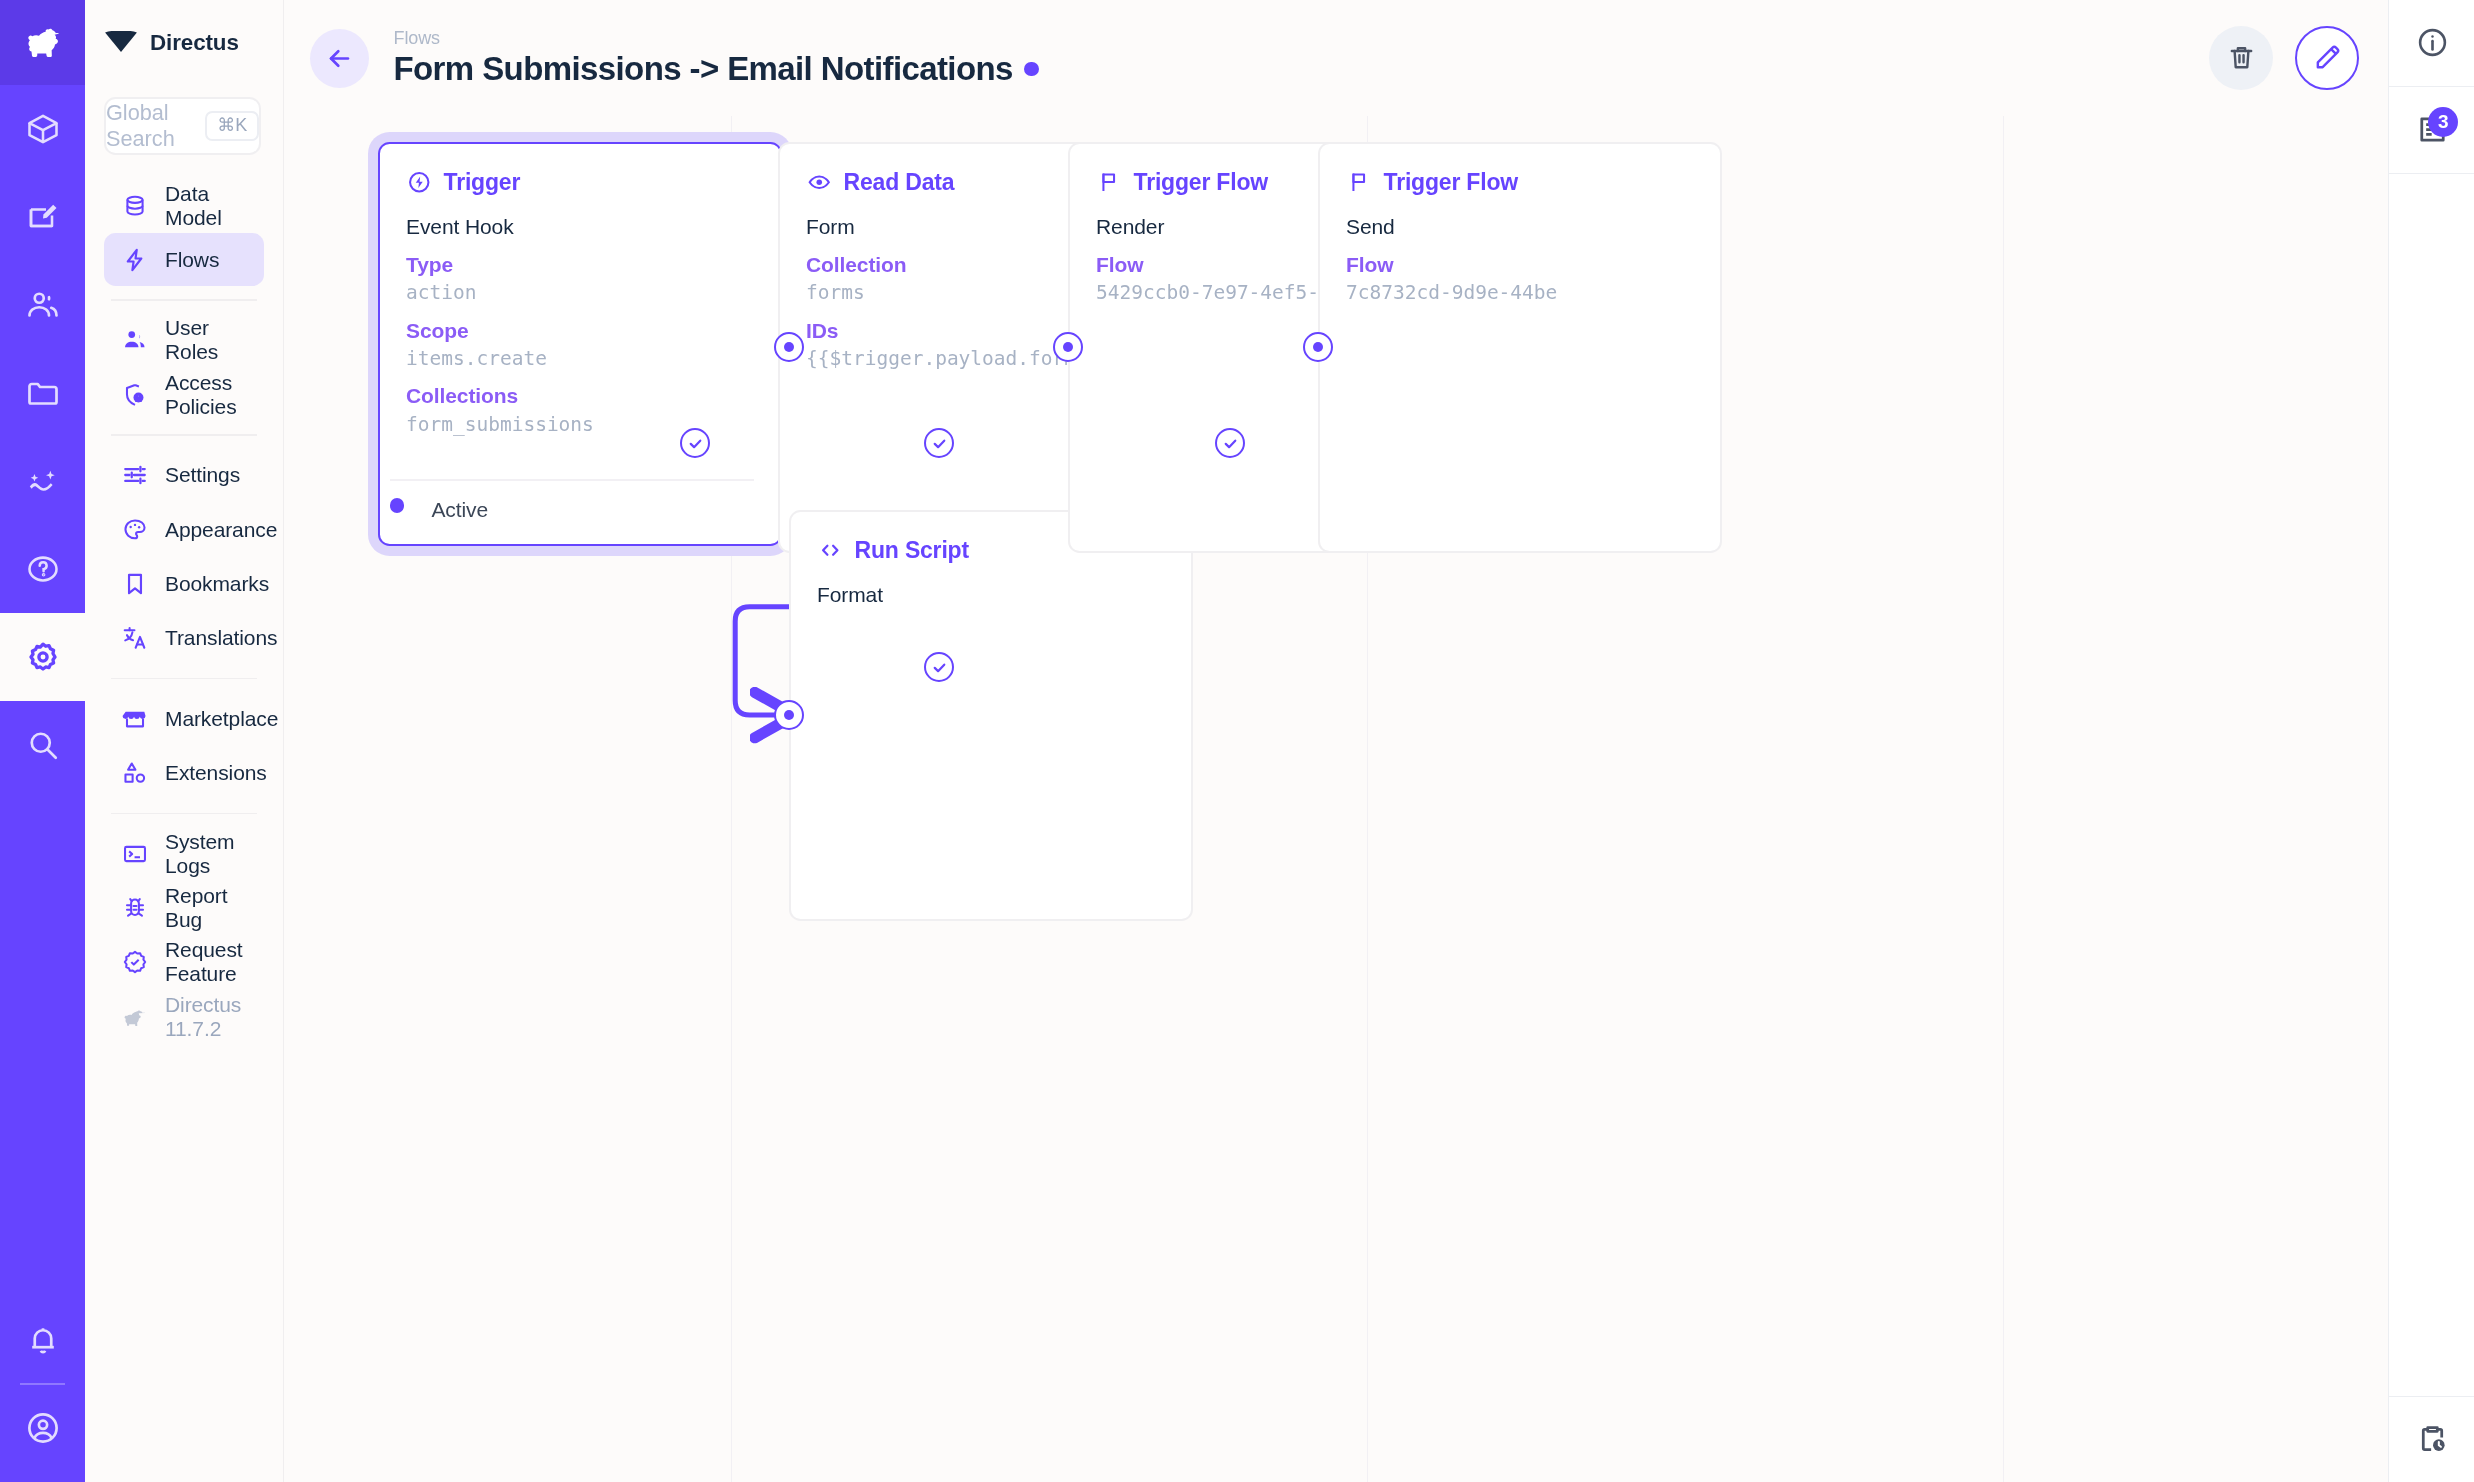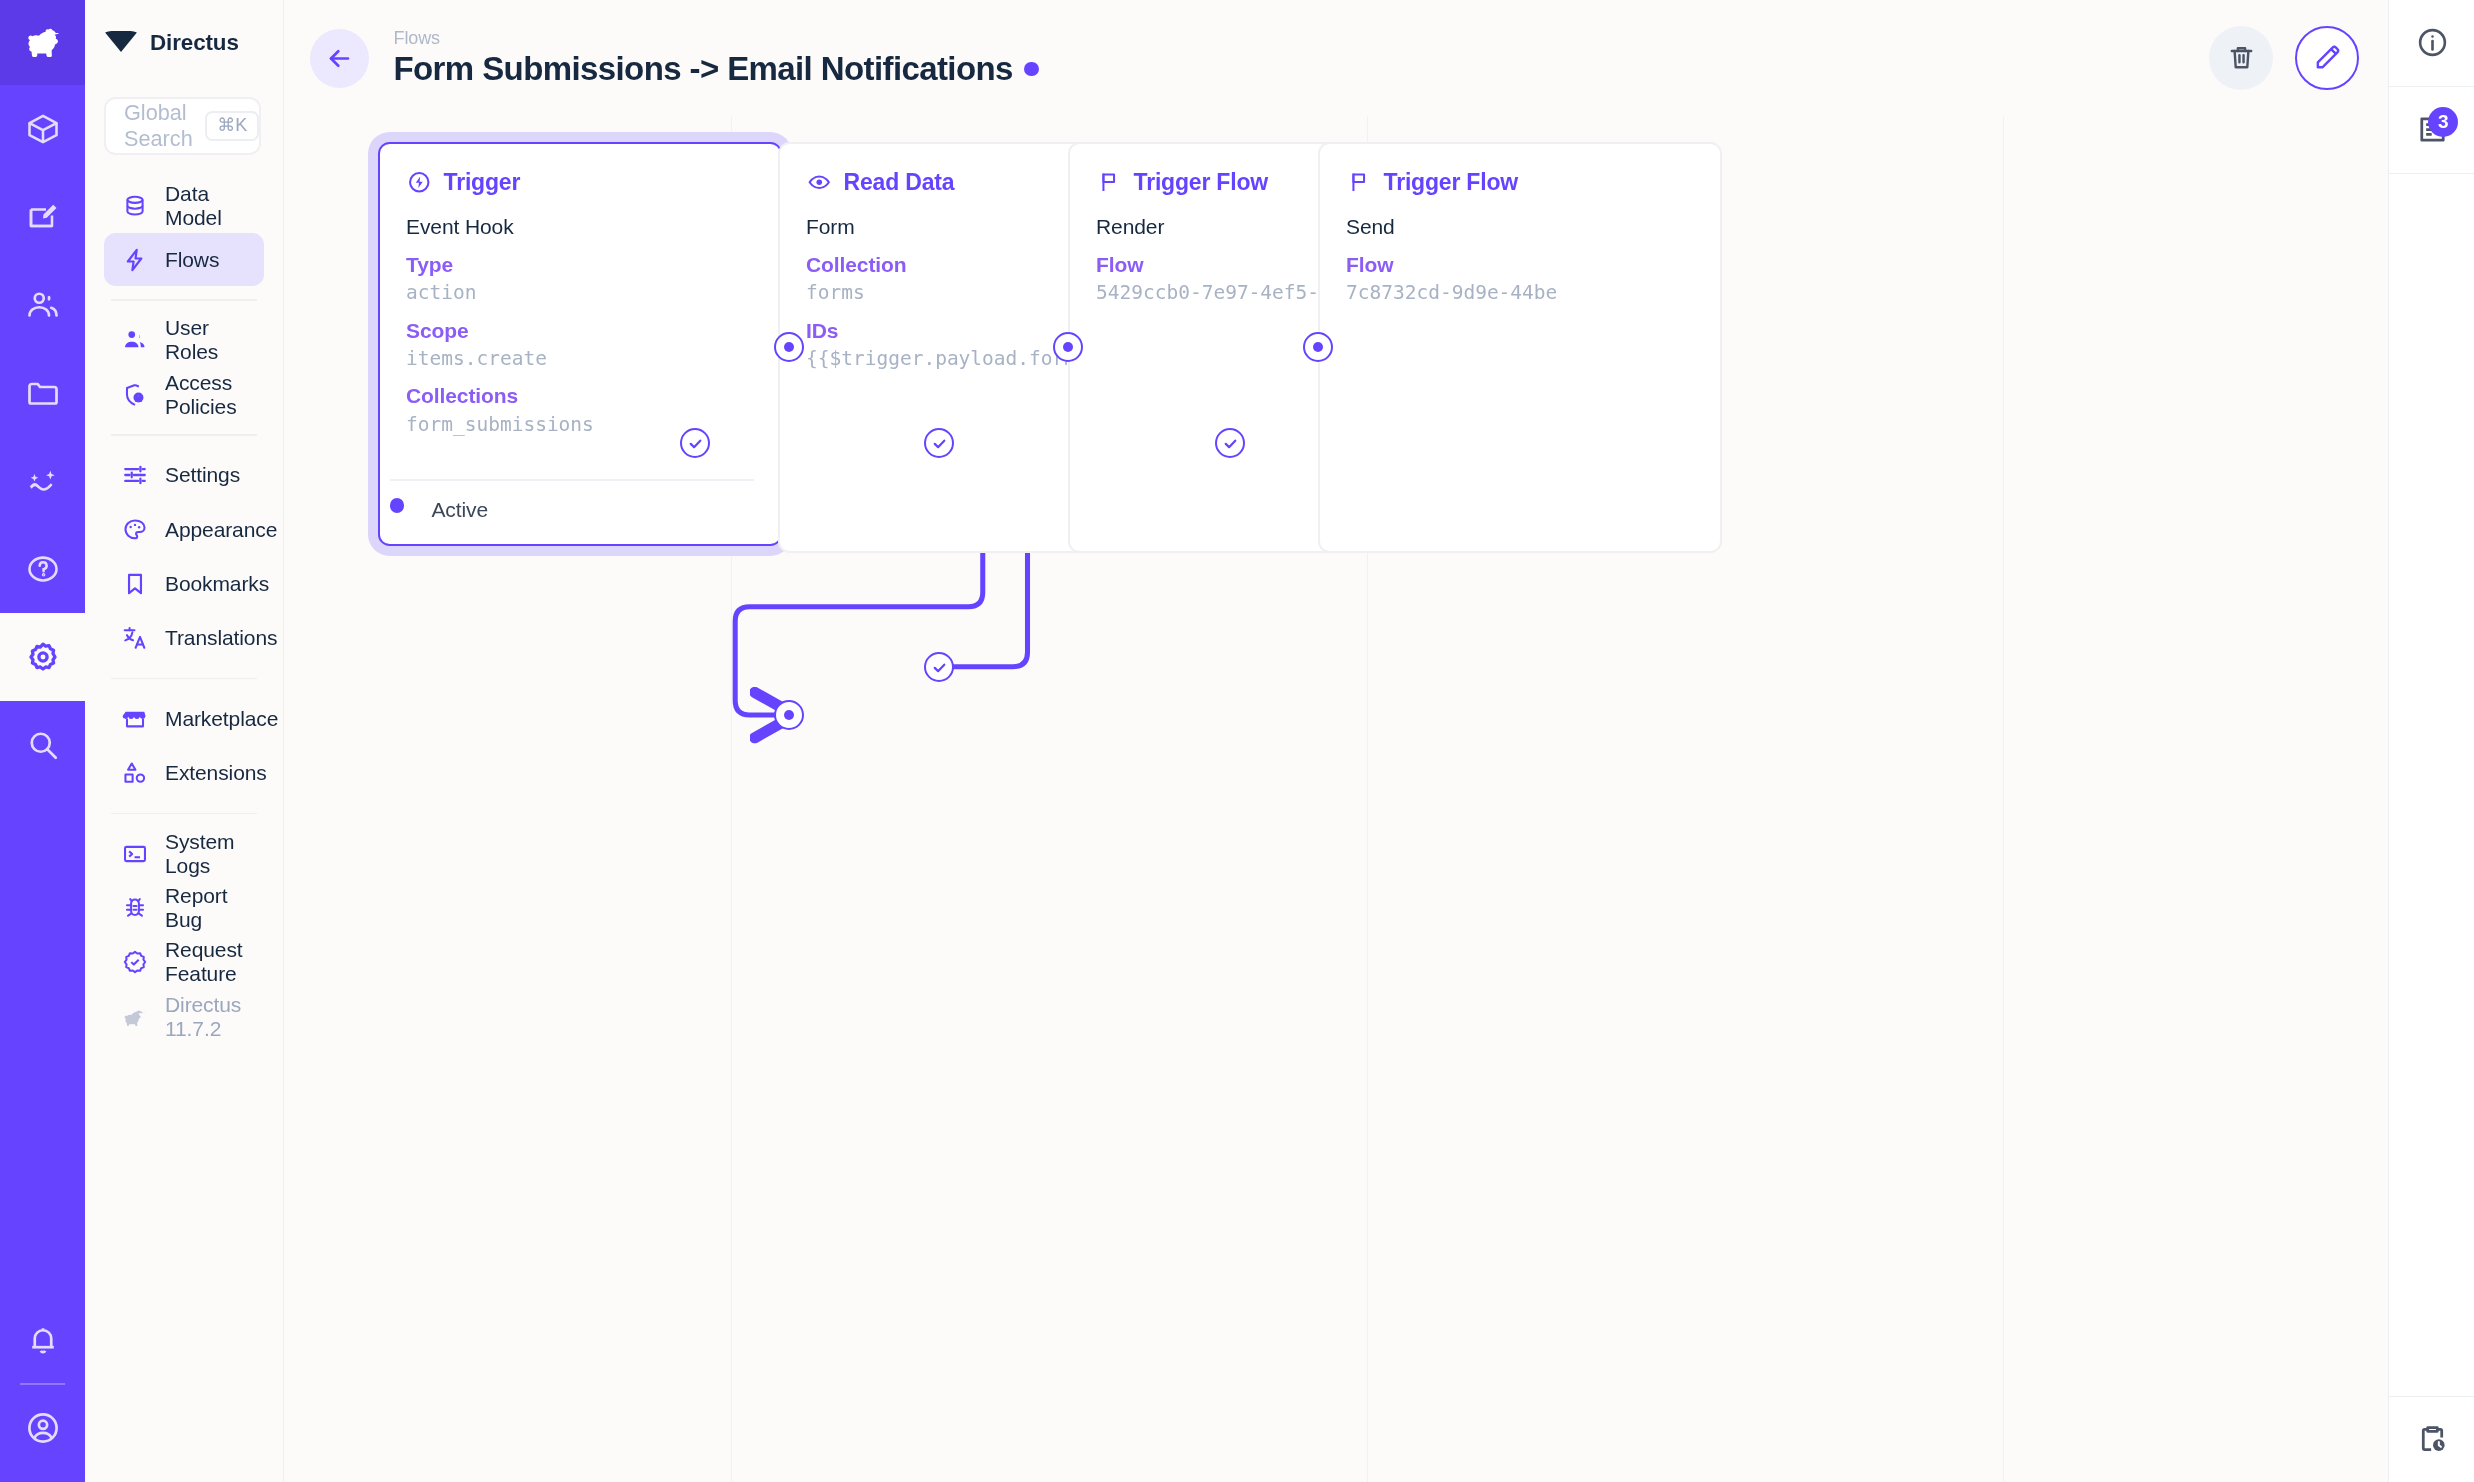--- a/index.html
+++ b/index.html
@@ -71,21 +71,21 @@
   .nav-brand-name {
     font-size: 22.4px; font-weight: 600; color: #172940; letter-spacing: -0.1px; text-align: right;
   }
   .nav-search-wrap { padding: 11.6px 21.7px 0 19px; }
   .nav-search {
     height: 58px; border: 2.9px solid #f0eff1; border-radius: 11.6px;
     display: flex; align-items: center; justify-content: center; gap: 11.6px;
     background: #fff;
     cursor: text;
   }
-  .nav-search-placeholder { color: #b3bdd0; font-size: 21.7px; margin-left: 18px; }
+  .nav-search-placeholder { color: #b3bdd0; font-size: 21.7px; }
   .nav-search-kbd {
     border: 2.2px solid #eceef3; border-radius: 7.2px;
     font-size: 18px; color: #9aa7bd;
     padding: 2.9px 10px 5px 10px;
     line-height: 1;
   }
   .nav-list { padding: 24.5px 19px 0 19px; }
   .nav-item {
     height: 53px; border-radius: 11.6px;
     display: flex; align-items: center; gap: 16px;
@@ -596,20 +596,32 @@
       </div>
       <div class="port" style="left:490px; top:216px;">
           <span class="inner"></span>
         </div>
       <div class="port resolve" style="left:640px; top:312px;">
         <svg viewBox="0 0 24 24" fill="none" stroke="#6644ff" stroke-width="2.8" stroke-linecap="round" stroke-linejoin="round">
             <path d="M6 12.5 10.2 16.6 18 8.4"></path>
           </svg>
       </div>
 
+      <div class="node" style="left:505px; top:394px;">
+        <div class="node-title">
+          <span class="node-ico">
+            <svg width="24.5" height="24.5" viewBox="0 0 24 24" fill="none" stroke="currentColor" stroke-width="2.2" stroke-linecap="round" stroke-linejoin="round">
+              <path d="M9.2 7.6 5 12l4.2 4.4"></path>
+                <path d="M14.8 7.6 19 12l-4.2 4.4"></path>
+            </svg>
+          </span>
+          <span>Run Script</span>
+        </div>
+        <div class="node-key">Format</div>
+      </div>
       <div class="port" style="left:490px; top:584px;">
           <span class="inner"></span>
         </div>
       <div class="port resolve" style="left:640px; top:536px;">
         <svg viewBox="0 0 24 24" fill="none" stroke="#6644ff" stroke-width="2.8" stroke-linecap="round" stroke-linejoin="round">
             <path d="M6 12.5 10.2 16.6 18 8.4"></path>
           </svg>
       </div>
 
       <div class="node" style="left:784px; top:26px;">

